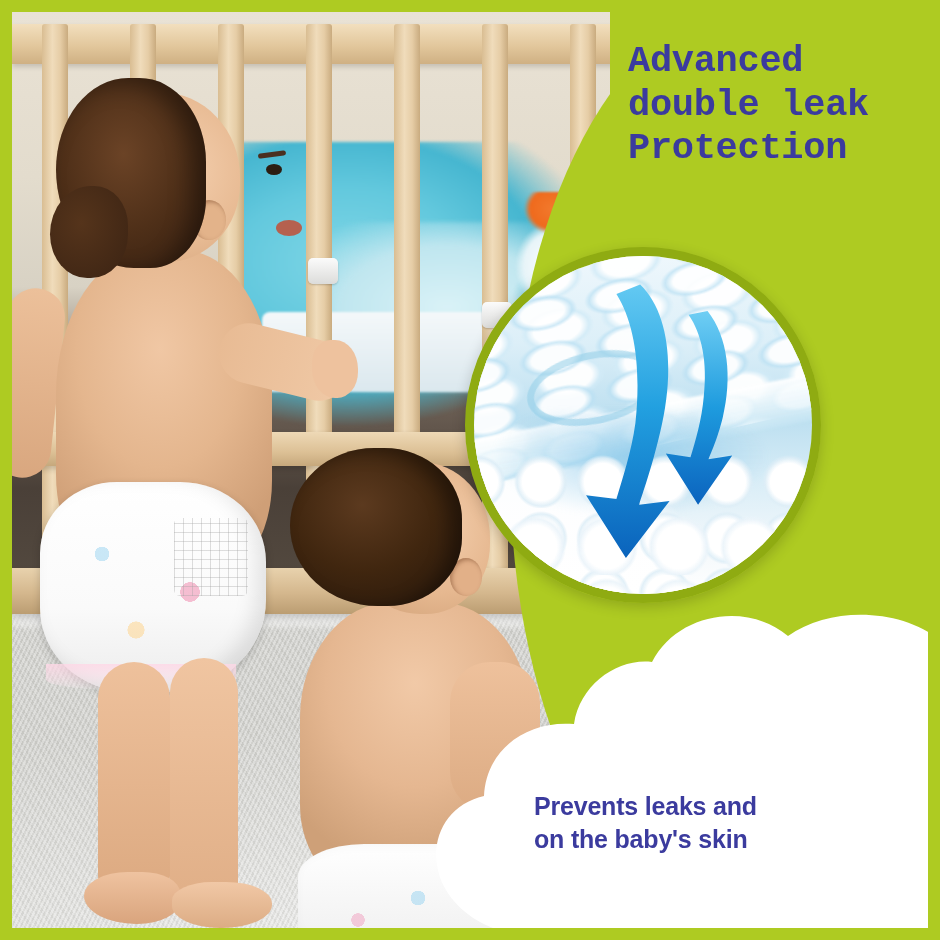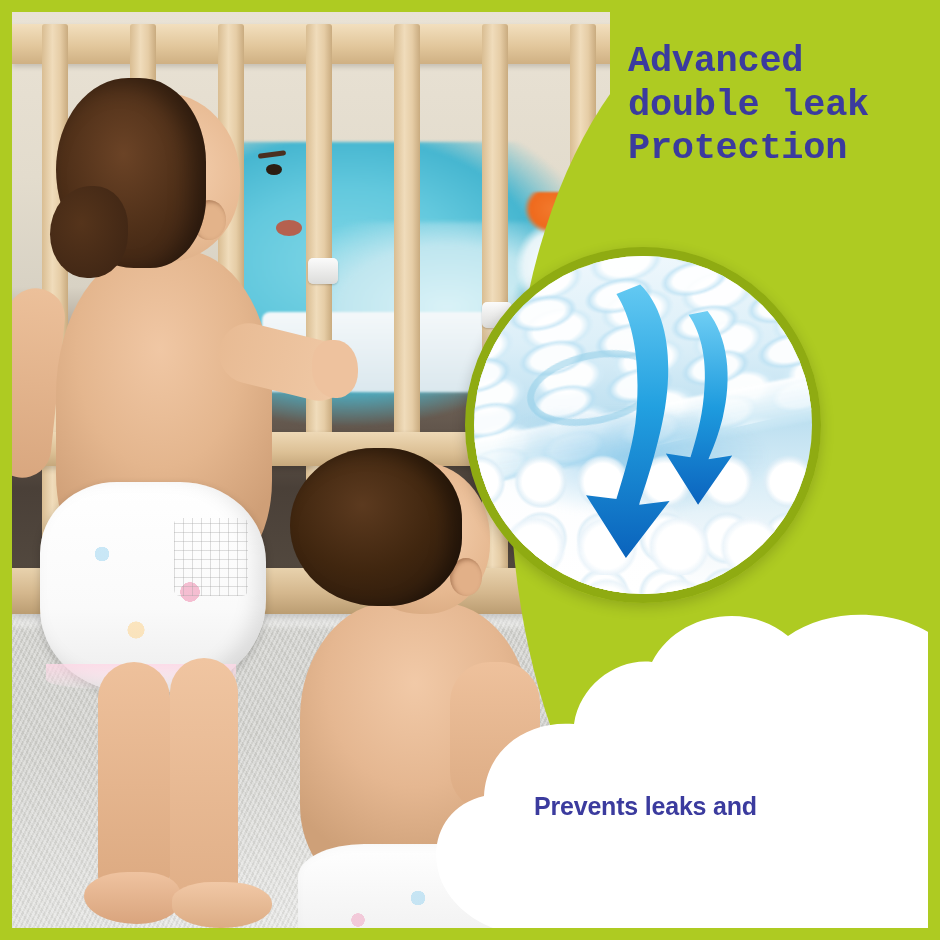--- a/index.html
+++ b/index.html
@@ -461,18 +461,19 @@
       <path d="M510 340 L510 40
                C 470 8, 400 6, 358 36
                C 318 2, 248 12, 222 62
                C 188 58, 150 84, 144 124
                C 96 120, 56 150, 54 196
                C 10 206, -6 252, 16 290
                C 34 320, 70 336, 112 338 Z" fill="#ffffff"></path>
     </svg>
     <div class="cloud-text">
       <div>Prevents leaks and</div>
+      <div>on the baby's skin</div>
     </div>
   </div>
 
 
   <div class="frame"></div>
 </div>
 
 </body></html>

